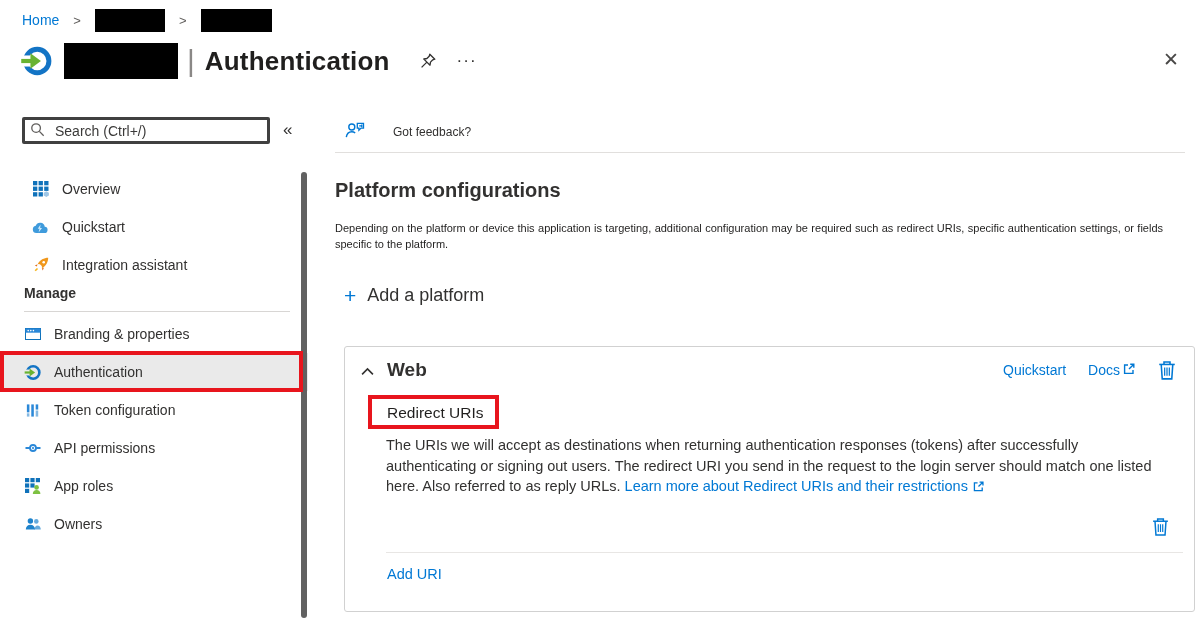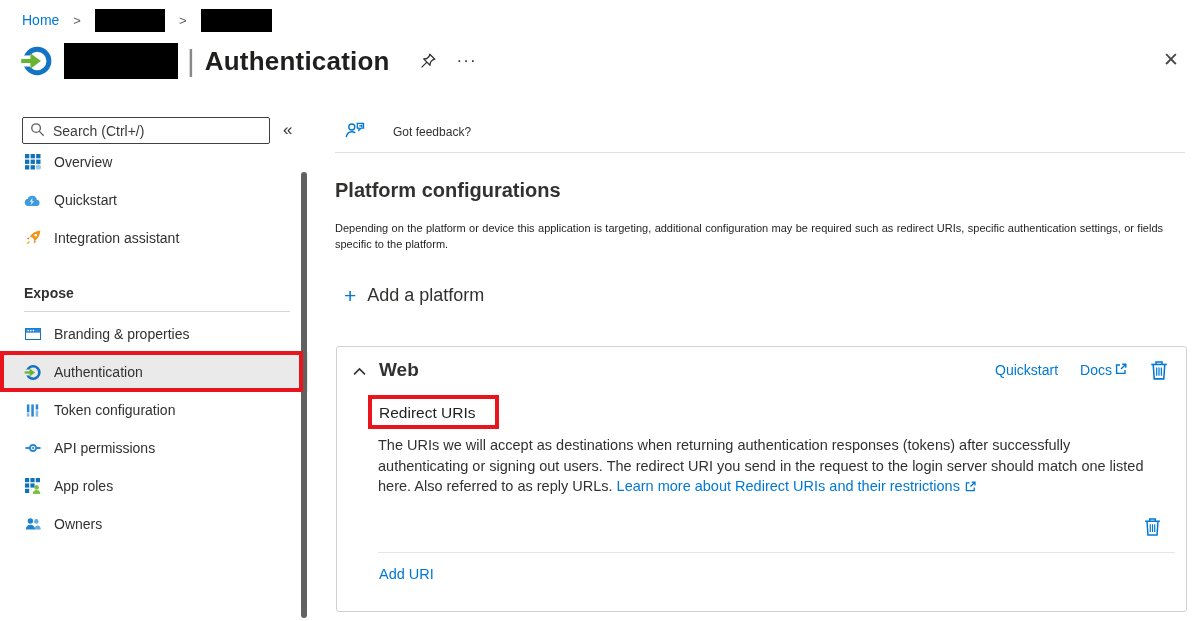--- a/index.html
+++ b/index.html
@@ -30,48 +30,48 @@
   .app-icon{width:32px;height:32px;display:inline-flex;}
   .title-redact{width:114px;height:36px;margin-left:12px;}
   .title-sep{font-size:30px;font-weight:300;color:#8a8886;margin:0 10px 0 9px;}
   .page-title{font-size:26px;font-weight:600;color:var(--ink-strong);letter-spacing:0.2px;}
   .pin-icon{margin-left:30px;display:inline-flex;cursor:pointer;}
   .more-icon{margin-left:21px;color:var(--ink);font-size:17px;letter-spacing:1px;cursor:pointer;line-height:10px;}
   .close-x{top:48px;left:1163px;font-size:19px;color:#494847;cursor:pointer;}
 
   
   .search-wrap{top:117px;left:22px;width:248px;height:27px;}
-  .search-input{width:100%;height:100%;border:1px solid #404040;border-radius:2px;padding:0 8px 0 30px;
+  .search-input{width:100%;height:100%;border:3px solid #404040;border-radius:2px;padding:0 8px 0 30px;
     font-size:14px;color:var(--ink);font-family:"Liberation Sans",sans-serif;outline:none;}
   .search-input::placeholder{color:#3b3a39;opacity:1;}
   .search-glyph{position:absolute;left:8px;top:5px;}
   .collapse-btn{top:120px;left:283px;font-size:17px;color:var(--ink);cursor:pointer;}
 
   .nav{left:0;width:308px;}
-  .nav-top{top:143px;}
+  .nav-top{top:170px;padding-left:8px;}
   .nav-manage{top:315px;}
   .nav-item{display:flex;align-items:center;height:38px;padding-left:24px;gap:13px;font-size:14px;
     color:var(--ink);cursor:pointer;width:308px;}
   .nav-item.selected{background:var(--sel-bg);}
   .nav-icon{width:17px;height:17px;display:inline-flex;align-items:center;justify-content:center;flex:none;}
   .group-header{top:285px;left:24px;font-size:14px;font-weight:bold;color:var(--ink);}
   .group-divider{top:311px;left:24px;width:266px;height:1px;background:#d8d6d4;}
   .side-scrollbar{top:172px;left:301px;width:6px;height:446px;background:#616161;border-radius:3px;cursor:pointer;}
 
   
   .feedback-row{top:121px;left:345px;display:flex;align-items:center;gap:28px;font-size:12px;color:var(--ink);cursor:pointer;}
   .main-divider{top:152px;left:335px;width:850px;height:1px;background:var(--divider);}
   .section-title{top:179px;left:335px;font-size:20px;font-weight:600;color:var(--ink);}
   .section-desc{top:220px;left:335px;width:828px;font-size:11px;line-height:16px;color:var(--ink-strong);text-align:justify;}
   .add-platform{top:285px;left:344px;display:flex;align-items:center;gap:11px;cursor:pointer;}
   .add-platform .plus{color:var(--accent);font-size:21px;font-weight:400;line-height:18px;}
   .add-platform .lbl{font-size:18px;color:var(--ink);}
 
   
-  .web-card{top:346px;left:336px;width:851px;height:266px;border:1px solid var(--card-border);border-radius:3px;background:#fff;}
+  .web-card{top:346px;left:344px;width:851px;height:266px;border:1px solid var(--card-border);border-radius:3px;background:#fff;}
   .card-header{position:absolute;top:12px;left:16px;right:18px;display:flex;align-items:center;}
   .chevron{display:inline-flex;cursor:pointer;margin-top:2px;}
   .card-title{font-size:19px;font-weight:600;color:var(--ink);margin-left:13px;}
   .card-links{margin-left:auto;display:flex;align-items:center;gap:22px;}
   .blue-link{color:var(--accent);font-size:14px;text-decoration:none;cursor:pointer;display:inline-flex;align-items:center;gap:2px;}
   .trash-btn{display:inline-flex;cursor:pointer;}
   .redirect-title{position:absolute;top:57px;left:42px;font-size:15.5px;color:var(--ink-strong);}
   .card-desc{position:absolute;top:88px;left:41px;width:768px;font-size:14.5px;line-height:20.5px;color:var(--ink);}
   .card-desc a{color:var(--accent);text-decoration:none;cursor:pointer;}
   .uri-trash{position:absolute;top:170px;right:25px;}
@@ -165,21 +165,21 @@
           <path d="M15.2.8c-4.2 0-8.3 2.1-10.4 6.2l2.1.2 1.9 1.9.2 2.1C13.1 9.1 15.2 5 15.2.8z" fill="#f0971c"></path>
           <path d="M4.6 7.2L1.8 8.4l2 1zM8.8 11.4l1 2 1.2-2.8z" fill="#e2701d"></path>
           <circle cx="10.7" cy="5.3" r="1.3" fill="#fff"></circle>
           <path d="M2.2 13.8l2.3-2.3" stroke="#f5b51f" stroke-width="1.6"></path>
         </svg>
       </span>
       <span>Integration assistant</span>
     </div>
   </div>
 
-  <div class="abs group-header">Expose</div>
+  <div class="abs group-header">Manage</div>
   <div class="abs group-divider"></div>
 
   <div class="abs nav nav-manage">
     <div class="nav-item">
       <span class="nav-icon">
         <svg viewBox="0 0 16 16" width="16" height="16">
           <rect x="0.5" y="2.5" width="15" height="11" fill="#fff" stroke="#1072ba"></rect>
           <rect x="0.5" y="2.5" width="15" height="4.2" fill="#2b88d8"></rect>
           <circle cx="3.2" cy="4.6" r="0.8" fill="#fff"></circle>
             <circle cx="5.8" cy="4.6" r="0.8" fill="#fff"></circle>

